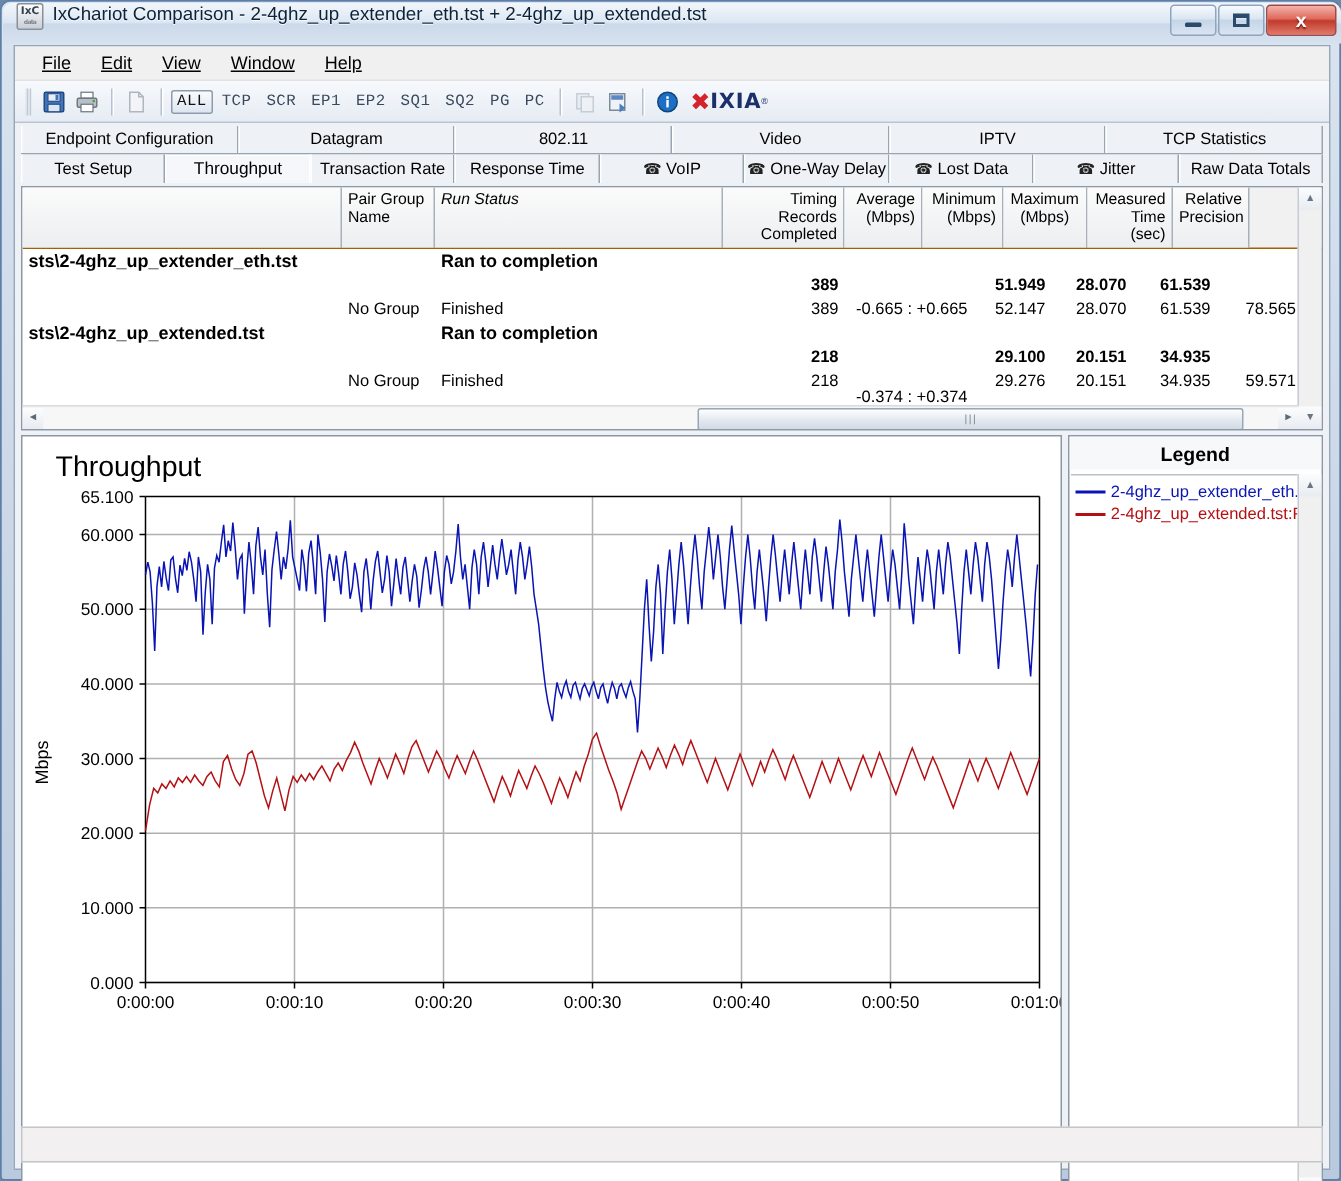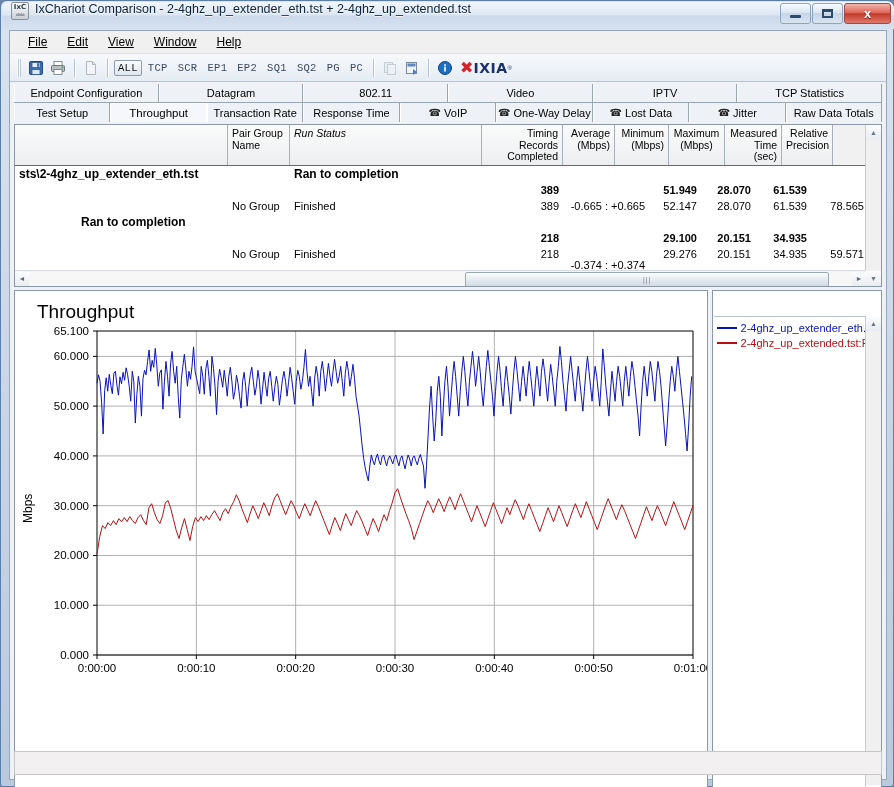--- a/index.html
+++ b/index.html
@@ -425,20 +425,21 @@
             <div class="td l" style="width: 192px; flex: 0 0 auto;">Finished</div>
             <div class="td" style="width: 81px; flex: 0 0 auto;">389</div>
             <div class="td" style="width: 86px; flex: 0 0 auto;">-0.665 : +0.665</div>
             <div class="td" style="width: 52px; flex: 0 0 auto;">52.147</div>
             <div class="td" style="width: 54px; flex: 0 0 auto;">28.070</div>
             <div class="td" style="width: 56px; flex: 0 0 auto;">61.539</div>
             <div class="td" style="width: 57px; flex: 0 0 auto;">78.565</div>
             <div class="td" style="width: 51px; flex: 0 0 auto;">1.276</div>
           </div>
           <div class="trow">
+            <div class="td l big b" style="width: 213px; flex: 0 0 auto;">sts\2-4ghz_up_extended.tst</div>
             <div class="td l big" style="width: 62px; flex: 0 0 auto;"></div>
             <div class="td l big b" style="width: 192px; flex: 0 0 auto;">Ran to completion</div>
             <div class="td big" style="width: 81px; flex: 0 0 auto;"></div>
             <div class="td big" style="width: 86px; flex: 0 0 auto;"></div>
             <div class="td big" style="width: 52px; flex: 0 0 auto;"></div>
             <div class="td big" style="width: 54px; flex: 0 0 auto;"></div>
             <div class="td big" style="width: 56px; flex: 0 0 auto;"></div>
             <div class="td big" style="width: 57px; flex: 0 0 auto;"></div>
             <div class="td big" style="width: 51px; flex: 0 0 auto;"></div>
           </div>
@@ -532,20 +533,21 @@
               <text x="181.33333333333331" y="381" text-anchor="middle" font-size="11.5" font-family="&quot;Liberation Sans&quot;, sans-serif" fill="#000">0:00:10</text>
               <text x="280.66666666666663" y="381" text-anchor="middle" font-size="11.5" font-family="&quot;Liberation Sans&quot;, sans-serif" fill="#000">0:00:20</text>
               <text x="380" y="381" text-anchor="middle" font-size="11.5" font-family="&quot;Liberation Sans&quot;, sans-serif" fill="#000">0:00:30</text>
               <text x="479.3333333333333" y="381" text-anchor="middle" font-size="11.5" font-family="&quot;Liberation Sans&quot;, sans-serif" fill="#000">0:00:40</text>
               <text x="578.6666666666667" y="381" text-anchor="middle" font-size="11.5" font-family="&quot;Liberation Sans&quot;, sans-serif" fill="#000">0:00:50</text>
               <text x="678" y="381" text-anchor="middle" font-size="11.5" font-family="&quot;Liberation Sans&quot;, sans-serif" fill="#000">0:01:00</text>
             </svg>
           </div>
       </div>
       <div class="legendpane">
+        <div class="legend-title">Legend</div>
         <div class="legend-body" id="legend-body">
             <div class="leg-item">
               <div class="leg-line" style="background: rgb(10, 20, 180);"></div>
               <div class="leg-txt" style="color: rgb(10, 20, 180);">2-4ghz_up_extender_eth.t:</div>
             </div>
             <div class="leg-item">
               <div class="leg-line" style="background: rgb(180, 16, 20);"></div>
               <div class="leg-txt" style="color: rgb(180, 16, 20);">2-4ghz_up_extended.tst:P.</div>
             </div>
           </div>

